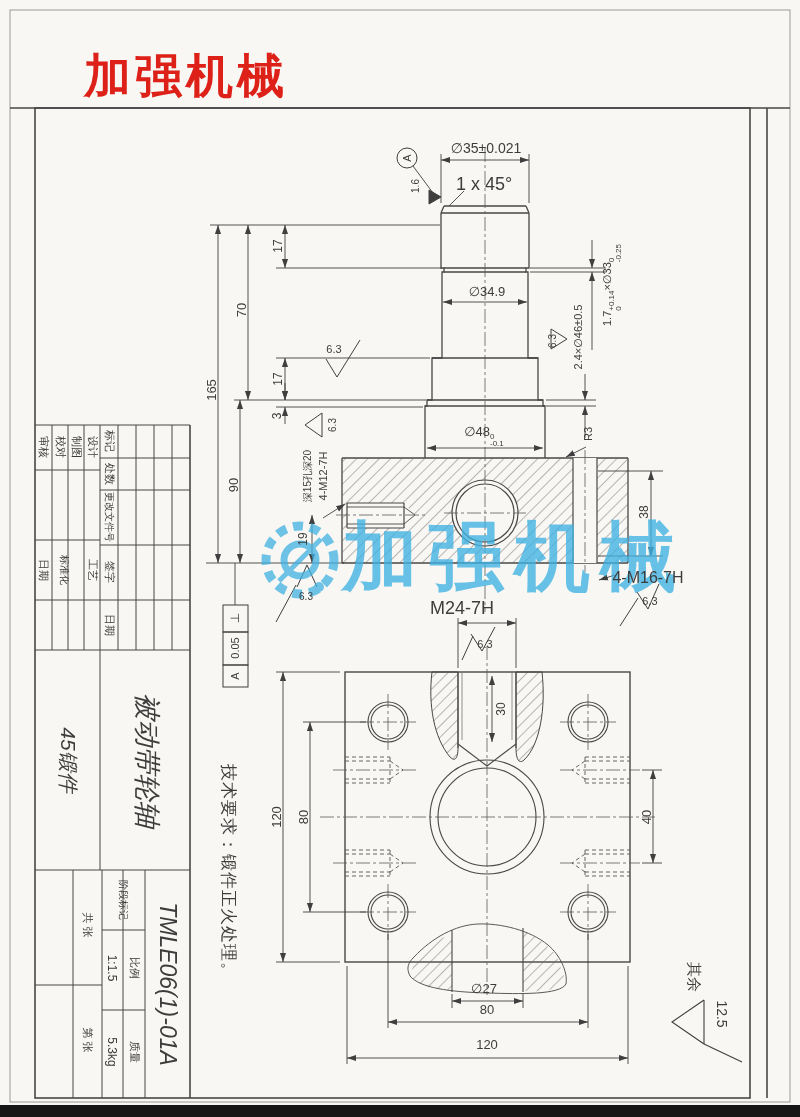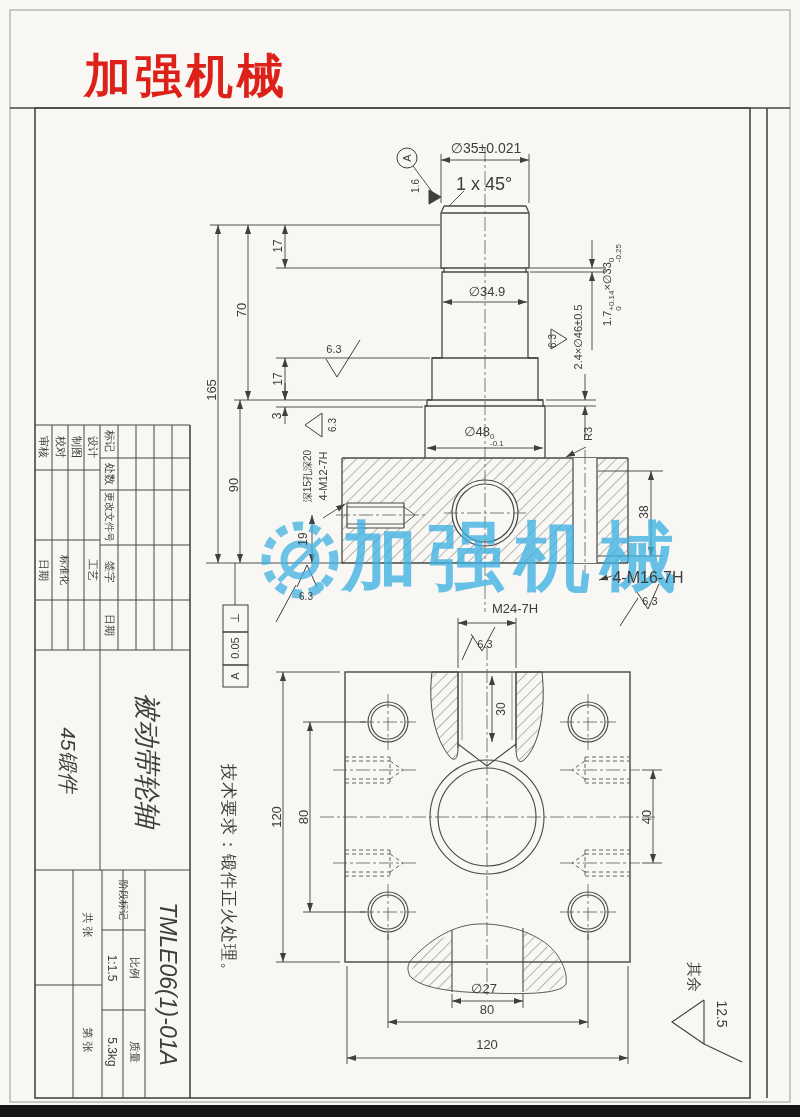--- a/index.html
+++ b/index.html
@@ -378,21 +378,21 @@
 <div class="t rm90" style="left:553px;top:341px;font-size:10px">6.3</div>
 <div class="t rm90" style="left:333px;top:425px;font-size:10px">6.3</div>
 <div class="t" style="left:306px;top:597px;font-size:10px">6.3</div>
 <div class="t" style="left:650px;top:601px;font-size:11px">6.3</div>
 <div class="t" style="left:485px;top:644px;font-size:11px">6.3</div>
 
 <div class="t rm90" style="left:235px;top:618px;font-size:12px">⊥</div>
 <div class="t rm90" style="left:235px;top:648px;font-size:11px">0.05</div>
 <div class="t rm90" style="left:235px;top:676px;font-size:11px">A</div>
 
-<div class="t" style="left:515px;top:608px;font-size:13px">M24-7H</div>
+<div class="t" style="left:462px;top:608px;font-size:18px">M24-7H</div>
 <div class="t rm90" style="left:501px;top:709px;font-size:12px">30</div>
 <div class="t rm90" style="left:303px;top:817px;font-size:13px">80</div>
 <div class="t rm90" style="left:276px;top:817px;font-size:13px">120</div>
 <div class="t rm90" style="left:646px;top:817px;font-size:13px">40</div>
 <div class="t" style="left:484px;top:988px;font-size:13px">∅27</div>
 <div class="t" style="left:487px;top:1009px;font-size:13px">80</div>
 <div class="t" style="left:487px;top:1044px;font-size:13px">120</div>
 
 <div class="t r90" style="left:228px;top:872px;font-size:17px;letter-spacing:1px">技术要求：锻件正火处理。</div>
 <div class="t r90" style="left:694px;top:977px;font-size:15px">其余</div>

